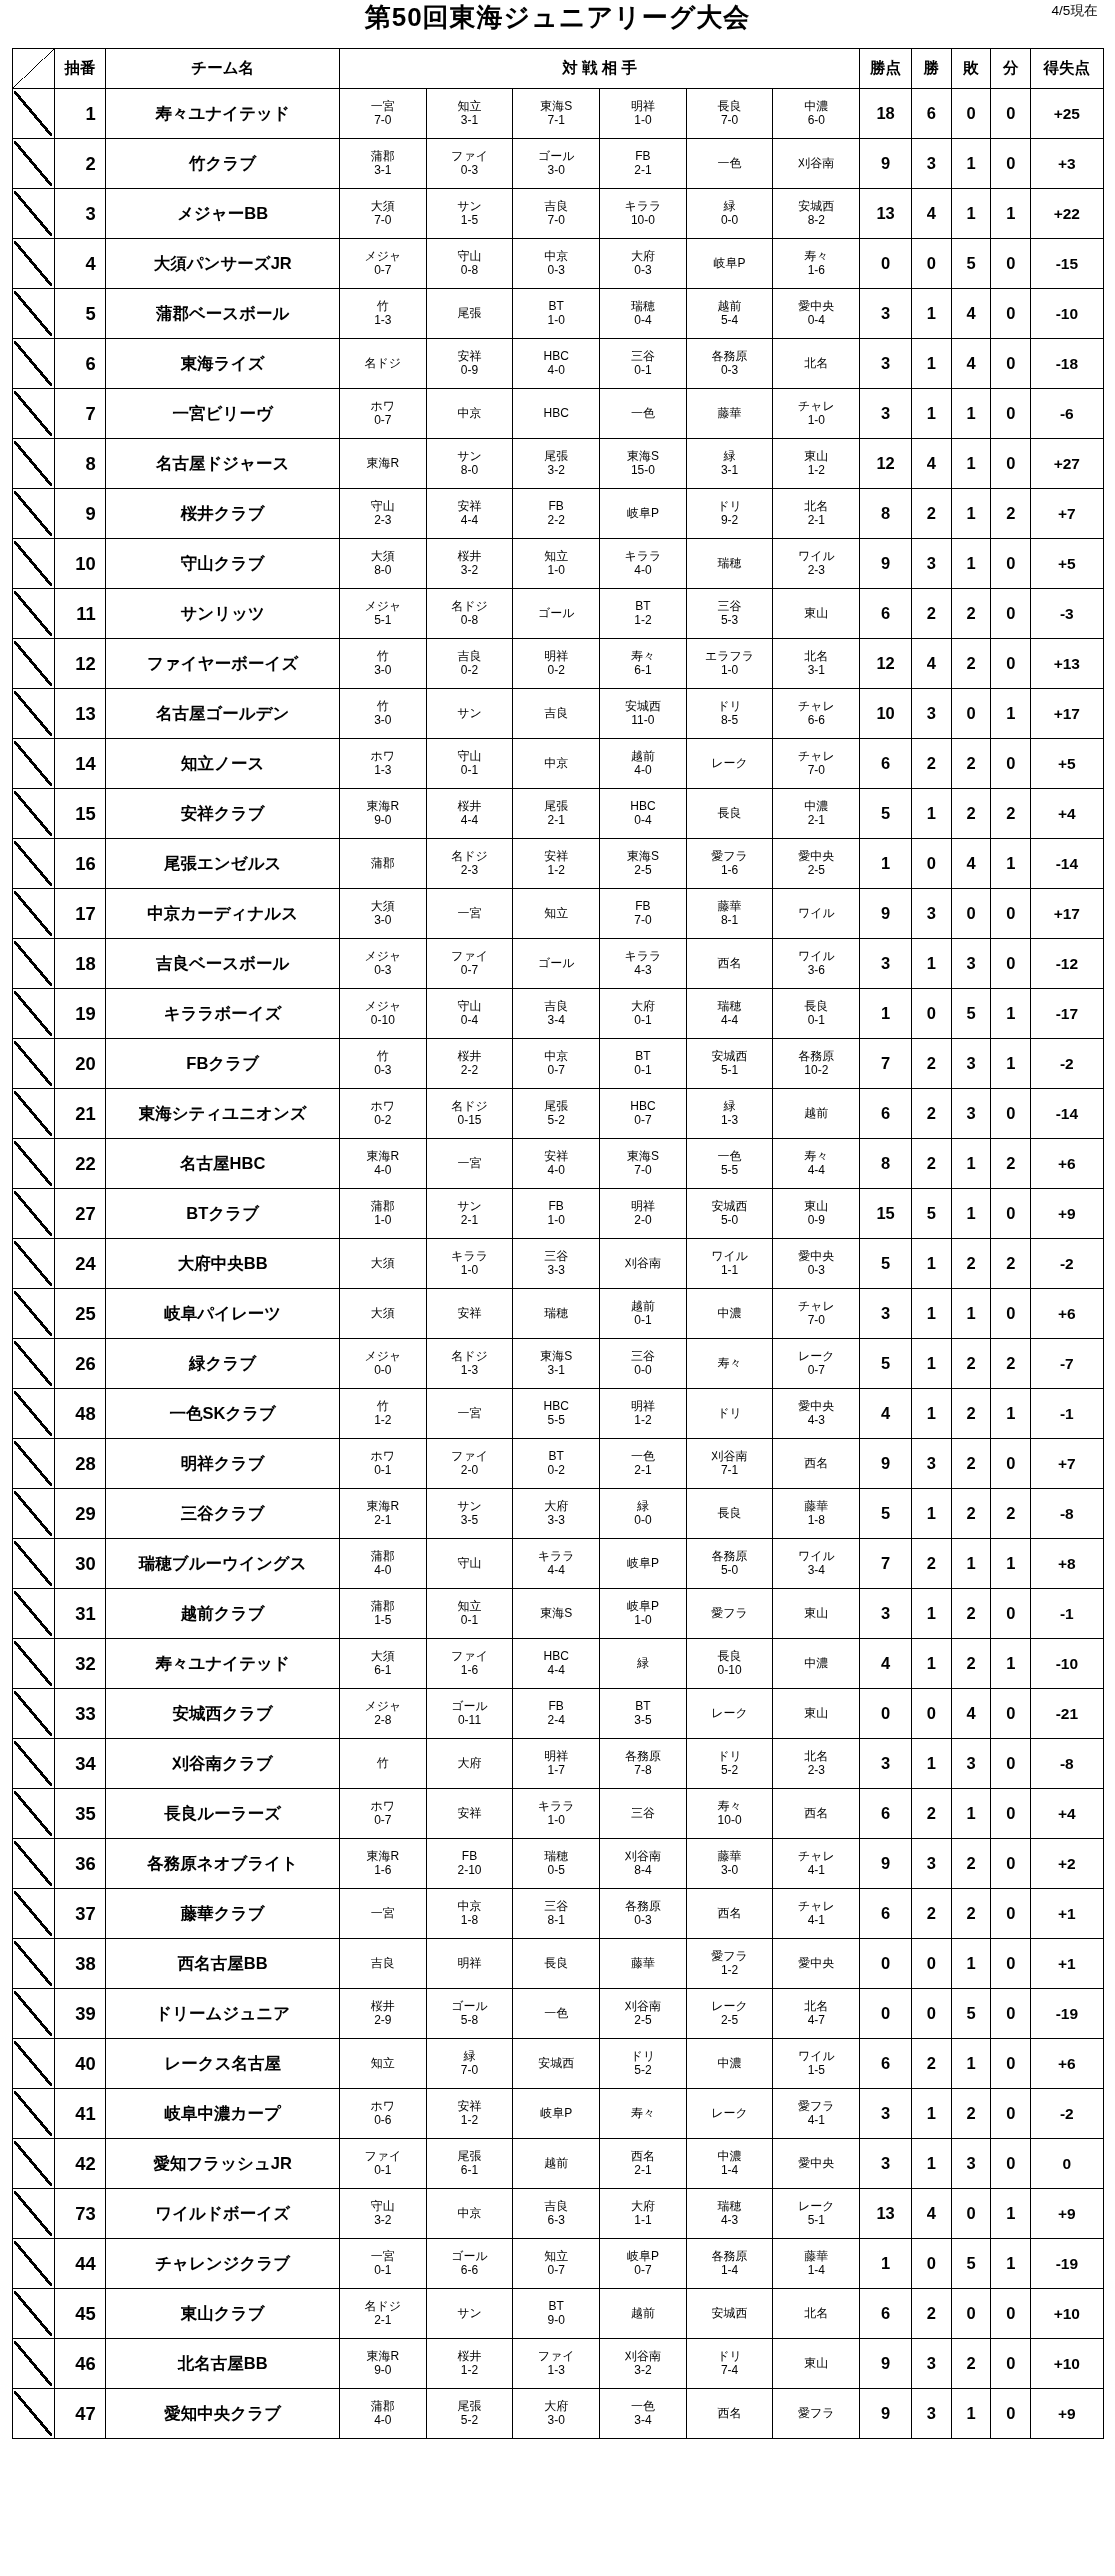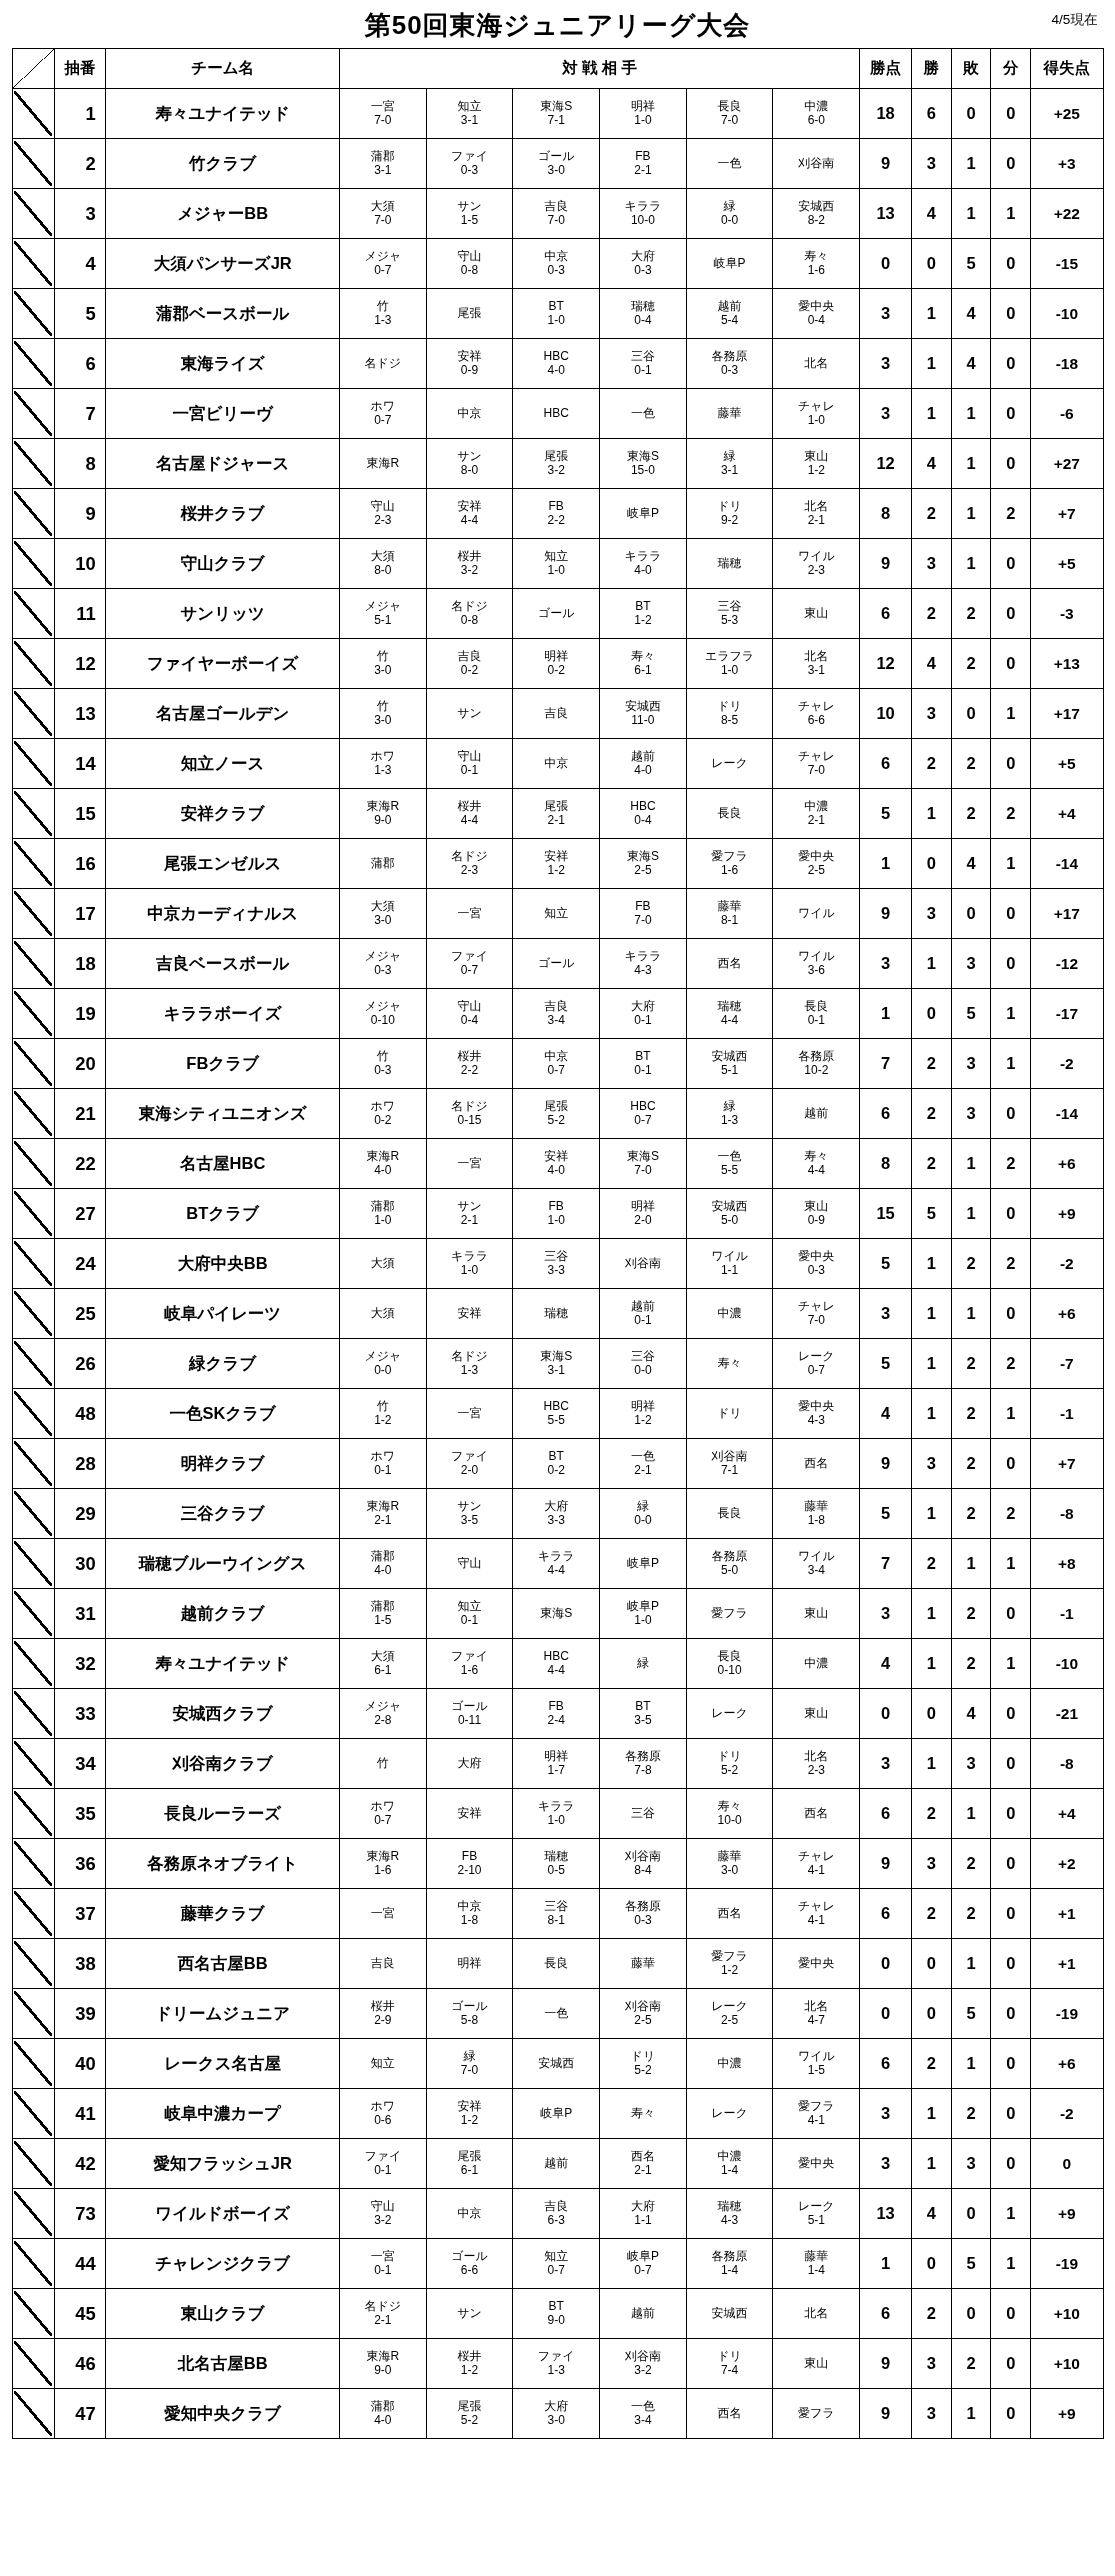--- a/index.html
+++ b/index.html
@@ -1,20 +1,20 @@
 <!DOCTYPE html>
 <html><head>
 <meta charset="utf-8">
 <style>
   html,body{margin:0;padding:0;background:#ffffff;}
   body{font-family:"Liberation Sans","DejaVu Sans",sans-serif;color:#000;}
   .page{width:1115px;height:2576px;position:relative;box-sizing:border-box;padding:0;}
-  .title-row{display:flex;align-items:flex-end;justify-content:center;position:relative;height:43px;}
+  .title-row{display:flex;justify-content:center;position:relative;height:43px;}
   .title{font-size:26px;font-weight:bold;letter-spacing:1px;}
-  .asof{position:absolute;right:17.4px;bottom:14px;font-size:13.6px;}
+  .asof{position:absolute;right:17.4px;bottom:23px;font-size:13.6px;}
   table{border-collapse:collapse;width:1092px;margin:5px auto 0 auto;table-layout:fixed;}
   td,th{border:1px solid #000;padding:0;text-align:center;vertical-align:middle;}
   .hdr td{font-weight:bold;font-size:15.5px;height:39px;}
   .c-mark{width:35px;}
   .c-no{width:43px;}
   .c-team{width:194px;}
   .c-op{width:72px;}
   .c-pt{width:43px;}
   .c-w{width:33px;}
   .c-l{width:33px;}

